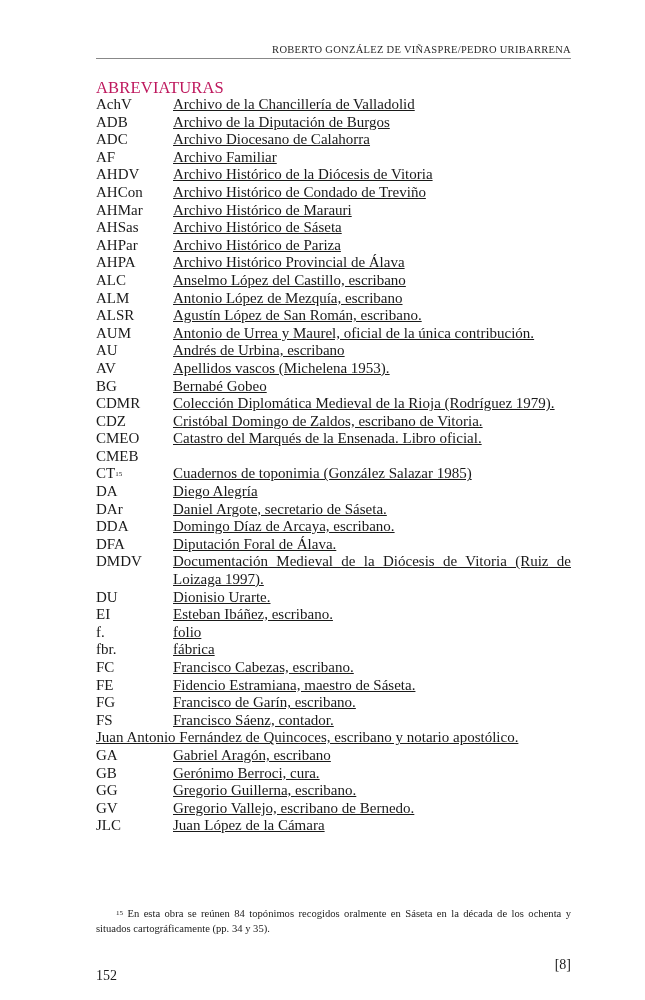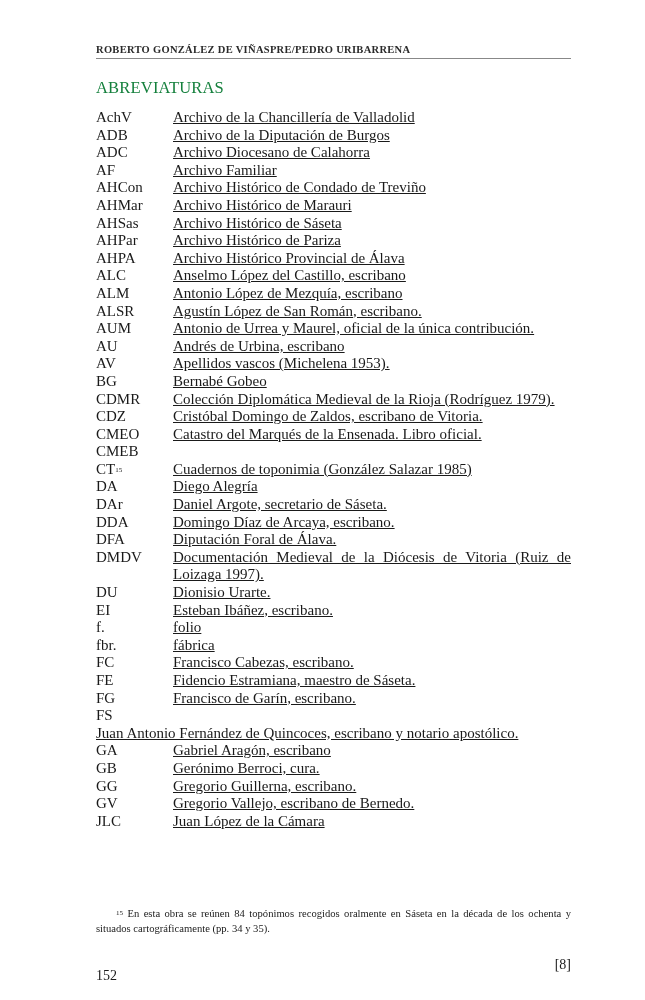--- a/index.html
+++ b/index.html
@@ -1,23 +1,23 @@
 <!DOCTYPE html>
 <html><head>
 <meta charset="utf-8">
 <style>
   html, body { margin:0; padding:0; background:#ffffff; }
   body { width:645px; height:1000px; position:relative; overflow:hidden;
          font-family:"Liberation Serif","DejaVu Serif",serif; color:#1a1a1a; }
   .page { position:absolute; left:96px; top:0; width:475px; }
-  .running-head { position:absolute; top:44px; left:0; width:475px; text-align:left;
-         font-size:10.5px; letter-spacing:0.3px; color:#2a2a2a;font-weight:bold; }
+  .running-head { position:absolute; top:44px; left:0; width:475px; text-align:right;
+         font-size:10.5px; letter-spacing:0.3px; color:#2a2a2a; }
   .rule { position:absolute; top:58px; left:0; width:475px; height:0; border-top:1.3px solid #888; }
-  .section-title { position:absolute; top:78px; left:0; font-size:16.5px; color:#15803d; letter-spacing:0.2px; }
-  .list { position:absolute; top:109px; left:0; width:475px; }
+  .section-title { position:absolute; top:78px; left:0; font-size:16.5px; color:#be185d; letter-spacing:0.2px; }
+  .list { position:absolute; top:96px; left:0; width:475px; }
   .row { display:flex; font-size:15px; line-height:17.6px; }
   .abbr { width:77px; flex:0 0 77px; }
   .desc { flex:1; text-align:justify;text-decoration:underline; }
   .abbr sup { font-size:7px; vertical-align:top; position:relative; top:1px; }
   .footnote { position:absolute; top:907px; left:0; width:475px; font-size:10.6px; line-height:14.5px; text-align:justify; text-indent:20px; }
   .footnote sup { font-size:7px; vertical-align:top; position:relative; top:-1px; }
   .folio { position:absolute; top:957px; font-size:14px; }
   .folio-left { left:0;margin-top:11px; }
   .folio-right { right:0; }
 </style>
@@ -40,20 +40,24 @@
       </div>
       <div class="row">
         <div class="abbr"><span>ADC</span></div>
         <div class="desc">Archivo Diocesano de Calahorra</div>
       </div>
       <div class="row">
         <div class="abbr"><span>AF</span></div>
         <div class="desc">Archivo Familiar</div>
       </div>
       <div class="row">
+        <div class="abbr"><span>AHDV</span></div>
+        <div class="desc">Archivo Histórico de la Diócesis de Vitoria</div>
+      </div>
+      <div class="row">
         <div class="abbr"><span>AHCon</span></div>
         <div class="desc">Archivo Histórico de Condado de Treviño</div>
       </div>
       <div class="row">
         <div class="abbr"><span>AHMar</span></div>
         <div class="desc">Archivo Histórico de Marauri</div>
       </div>
       <div class="row">
         <div class="abbr"><span>AHSas</span></div>
         <div class="desc">Archivo Histórico de Sáseta</div>
@@ -156,20 +160,21 @@
       <div class="row">
         <div class="abbr"><span>FE</span></div>
         <div class="desc">Fidencio Estramiana, maestro de Sáseta.</div>
       </div>
       <div class="row">
         <div class="abbr"><span>FG</span></div>
         <div class="desc">Francisco de Garín, escribano.</div>
       </div>
       <div class="row">
         <div class="abbr"><span>FS</span></div>
+        <div class="desc">Francisco Sáenz, contador.</div>
       </div>
       <div class="row">
         <div class="desc">Juan Antonio Fernández de Quincoces, escribano y notario apostólico.</div>
       </div>
       <div class="row">
         <div class="abbr"><span>GA</span></div>
         <div class="desc">Gabriel Aragón, escribano</div>
       </div>
       <div class="row">
         <div class="abbr"><span>GB</span></div>

